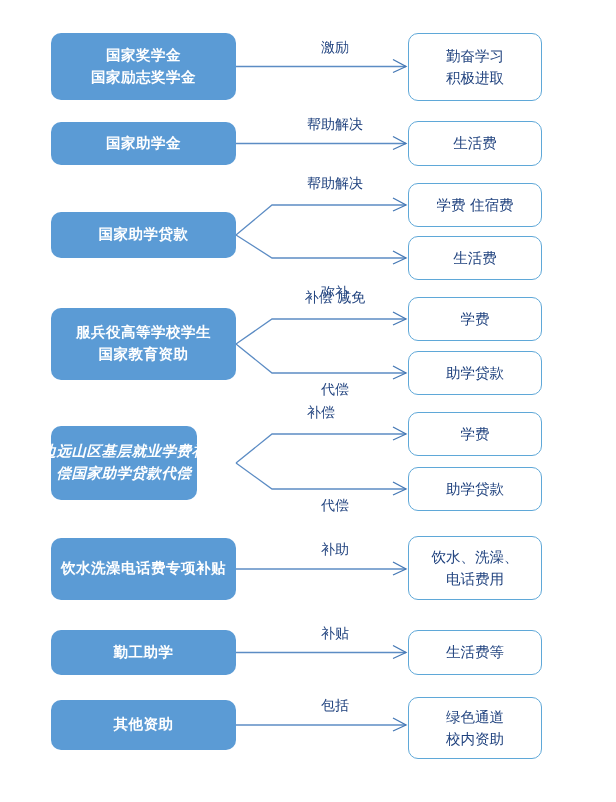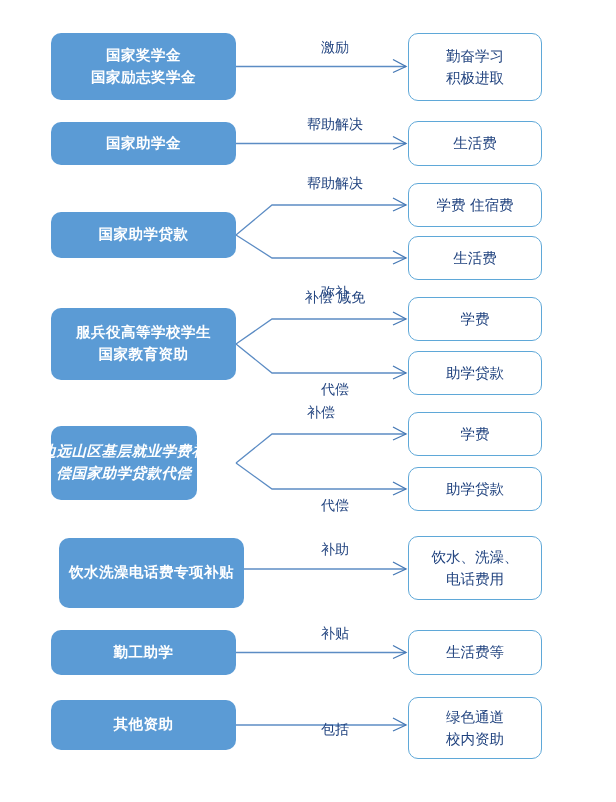--- a/index.html
+++ b/index.html
@@ -166,21 +166,21 @@
         <span class="ln">学费</span>
       </div>
     </div>
     <div class="edge-label" style="left: 321px; top: 404px;">补偿</div>
     <div class="node-right" style="left: 408px; top: 467px; width: 134px; height: 44px;">
       <div>
         <span class="ln">助学贷款</span>
       </div>
     </div>
     <div class="edge-label" style="left: 335px; top: 497px;">代偿</div>
-    <div class="node-left" style="left: 51px; top: 538px; width: 185px; height: 70px; margin-left: 8px;">
+    <div class="node-left" style="left: 51px; top: 538px; width: 185px; height: 62px;">
       <div>
         <span class="ln">饮水洗澡电话费专项补贴</span>
       </div>
     </div>
     <div class="node-right" style="left: 408px; top: 536px; width: 134px; height: 64px;">
       <div>
         <span class="ln">饮水、洗澡、</span>
         <span class="ln">电话费用</span>
       </div>
     </div>
@@ -200,14 +200,14 @@
       <div>
         <span class="ln">其他资助</span>
       </div>
     </div>
     <div class="node-right" style="left: 408px; top: 697px; width: 134px; height: 62px;">
       <div>
         <span class="ln">绿色通道</span>
         <span class="ln">校内资助</span>
       </div>
     </div>
-    <div class="edge-label" style="left: 335px; top: 697px; margin-top: 24px;">包括</div>
+    <div class="edge-label" style="left: 335px; top: 697px;">包括</div>
   </div>
 
 </body></html>

